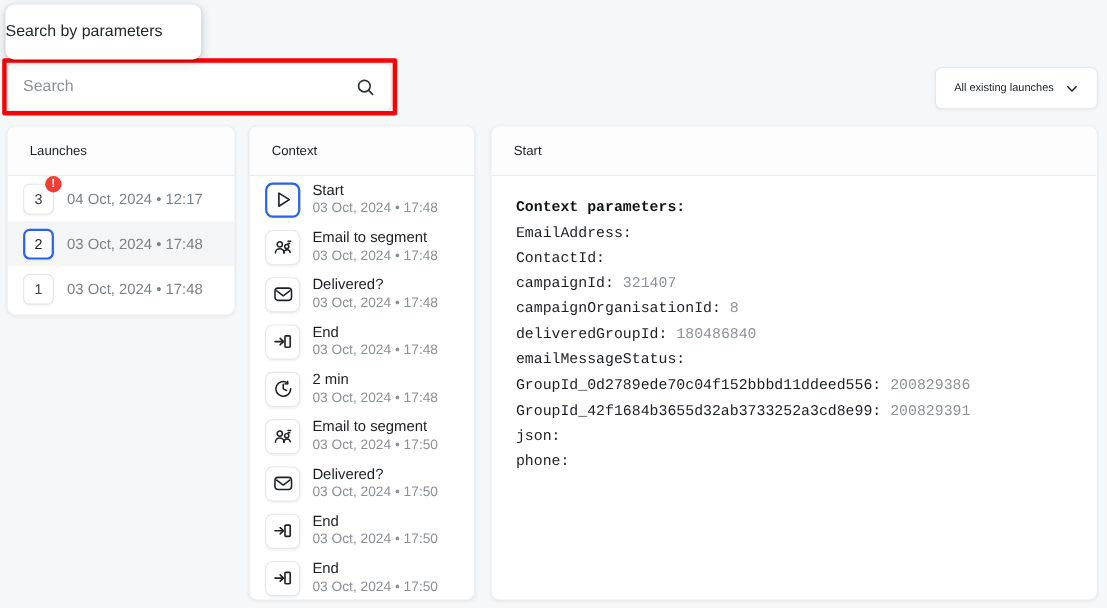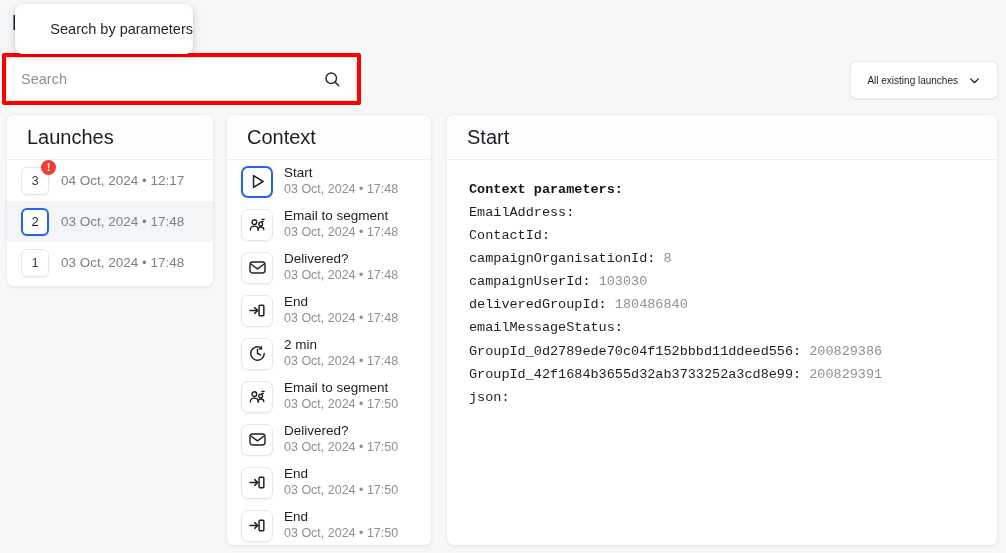--- a/index.html
+++ b/index.html
@@ -56,28 +56,28 @@
     left: 2px; top: 53px;
     width: 359px; height: 52px;
     border: 4px solid #ff0000;
     border-radius: 2px;
     pointer-events: none;
   }
 
   
   .tooltip-card {
     position: absolute;
-    left: 15px; top: 4px;
+    left: 5px; top: 4px;
     width: 178px; height: 50px;
     background: #ffffff;
     border-radius: 8px;
     box-shadow: 0 3px 10px rgba(16,24,40,0.16), 0 1px 3px rgba(16,24,40,0.10);
     display: flex;
     align-items: center;
-    justify-content: flex-end;
+    justify-content: flex-start;
     z-index: 20;
   }
   .tooltip-card span {
     font-size: 14.5px;
     color: #23282d;
     white-space: nowrap;
   }
 
   
   .dropdown {
@@ -109,21 +109,21 @@
   .panel-head {
     height: 45px;
     display: flex;
     align-items: center;
     padding: 0 20px;
     border-bottom: 1px solid #ebedf0;
     background: #fdfdfe;
   }
   .panel-head h2 {
     margin: 0;
-    font-size: 20px;
+    font-size: 12px;
     font-weight: normal;
     color: #1a1f24;
   }
   .panel-body { padding: 0; }
 
   
   #launches-panel { left: 6px; top: 114px; width: 208px; height: 173px; }
   .launch-row {
     display: flex;
     align-items: center;
@@ -386,24 +386,25 @@
 
   <div class="panel" id="detail-panel">
     <div class="panel-head">
       <h2>Start</h2>
     </div>
     <div class="detail-body">
       <div class="ctx-title">Context parameters:</div>
       <div id="params-list">
           <div><span class="kv-key">EmailAddress:</span></div>
           <div><span class="kv-key">ContactId:</span></div>
+          <div><span class="kv-key">campaignId:</span> <span class="kv-val">321407</span></div>
           <div><span class="kv-key">campaignOrganisationId:</span> <span class="kv-val">8</span></div>
-          <div><span class="kv-key">campaignUserId:</span> <span class="kv-val">103030</span></div>
           <div><span class="kv-key">deliveredGroupId:</span> <span class="kv-val">180486840</span></div>
           <div><span class="kv-key">emailMessageStatus:</span></div>
           <div><span class="kv-key">GroupId_0d2789ede70c04f152bbbd11ddeed556:</span> <span class="kv-val">200829386</span></div>
           <div><span class="kv-key">GroupId_42f1684b3655d32ab3733252a3cd8e99:</span> <span class="kv-val">200829391</span></div>
           <div><span class="kv-key">json:</span></div>
+          <div><span class="kv-key">phone:</span></div>
         </div>
     </div>
   </div>
 
 </div>
 
 </body></html>

